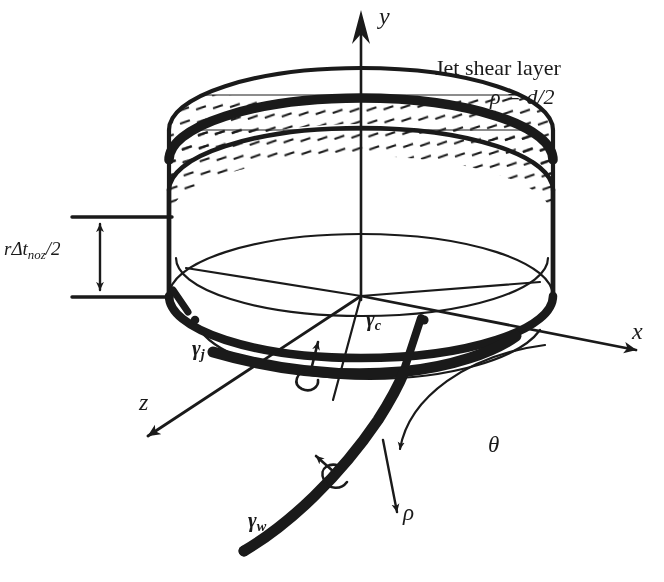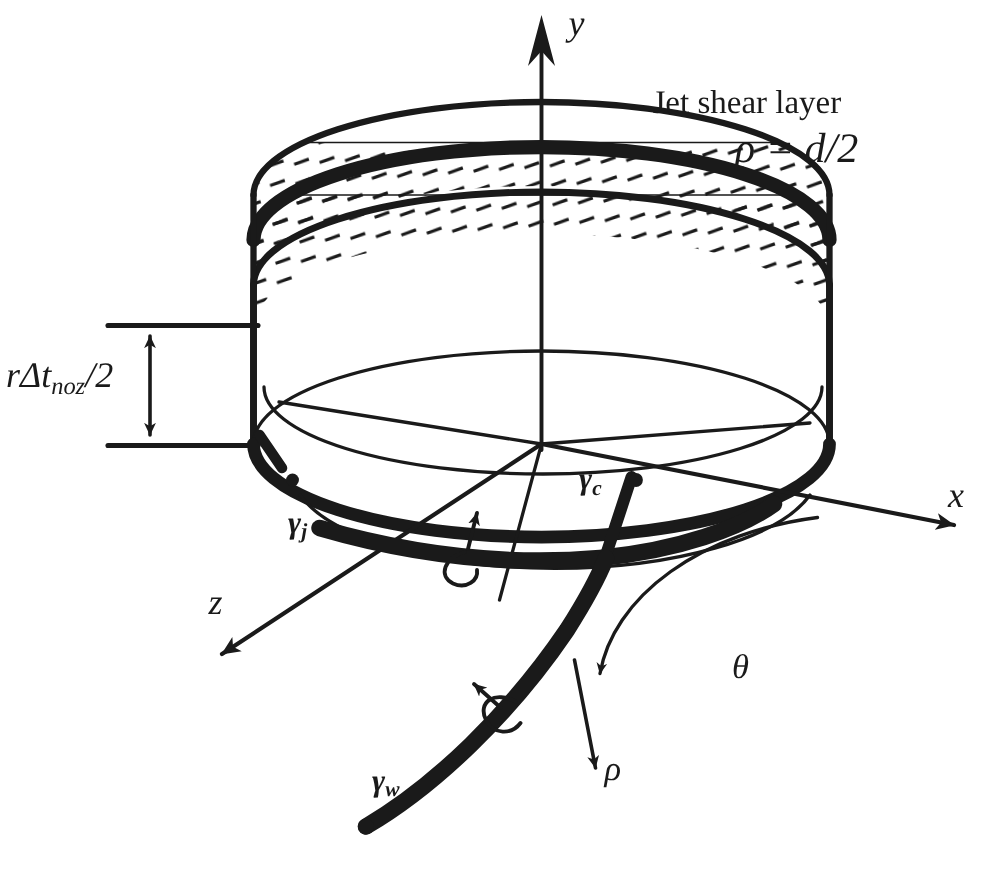--- a/index.html
+++ b/index.html
@@ -157,33 +157,33 @@
   </div>
 
   <div class="lbl it" style="left:139px;top:389px;font-size:24px;">
     <span>z</span>
   </div>
 
   <div class="lbl" style="left:390px;top:55px;font-size:22px;margin-left:45px;">
     <span>Jet shear layer</span>
   </div>
 
-  <div class="lbl it" style="left:490px;top:84px;font-size:28px;">
+  <div class="lbl it" style="left:490px;top:84px;font-size:22px;">
     <span>ρ = d/2</span>
   </div>
 
-  <div class="lbl" style="left:4px;top:238px;font-size:24px;">
+  <div class="lbl" style="left:4px;top:238px;font-size:19px;">
     <span class="it">rΔt</span><span class="sub">noz</span><span class="it">/2</span>
   </div>
 
   <div class="lbl gam" style="left:192px;top:336px;">
     <span>γ</span><span class="sub">j</span>
   </div>
 
-  <div class="lbl gam" style="left:386px;top:307px;">
+  <div class="lbl gam" style="left:366px;top:307px;">
     <span>γ</span><span class="sub">c</span>
   </div>
 
   <div class="lbl gam" style="left:248px;top:508px;font-family:Liberation Serif, serif;">
     <span>γ</span><span class="sub">w</span>
   </div>
 
   <div class="lbl it" style="left:488px;top:432px;font-size:23px;">
     <span>θ</span>
   </div>

